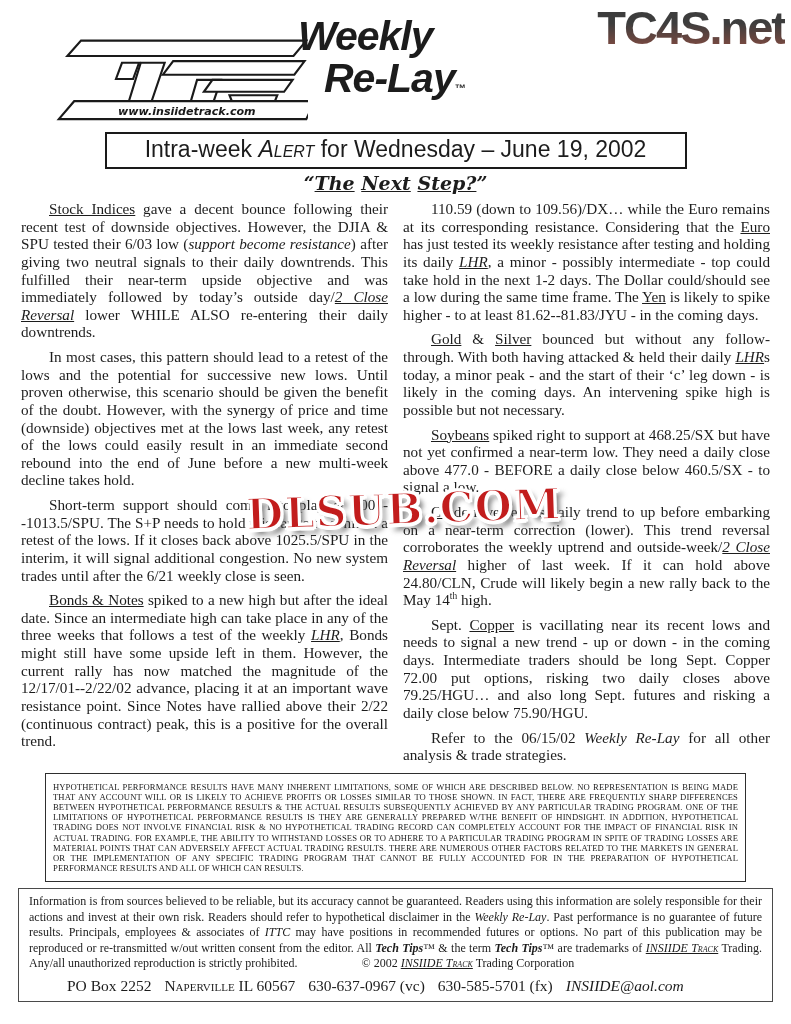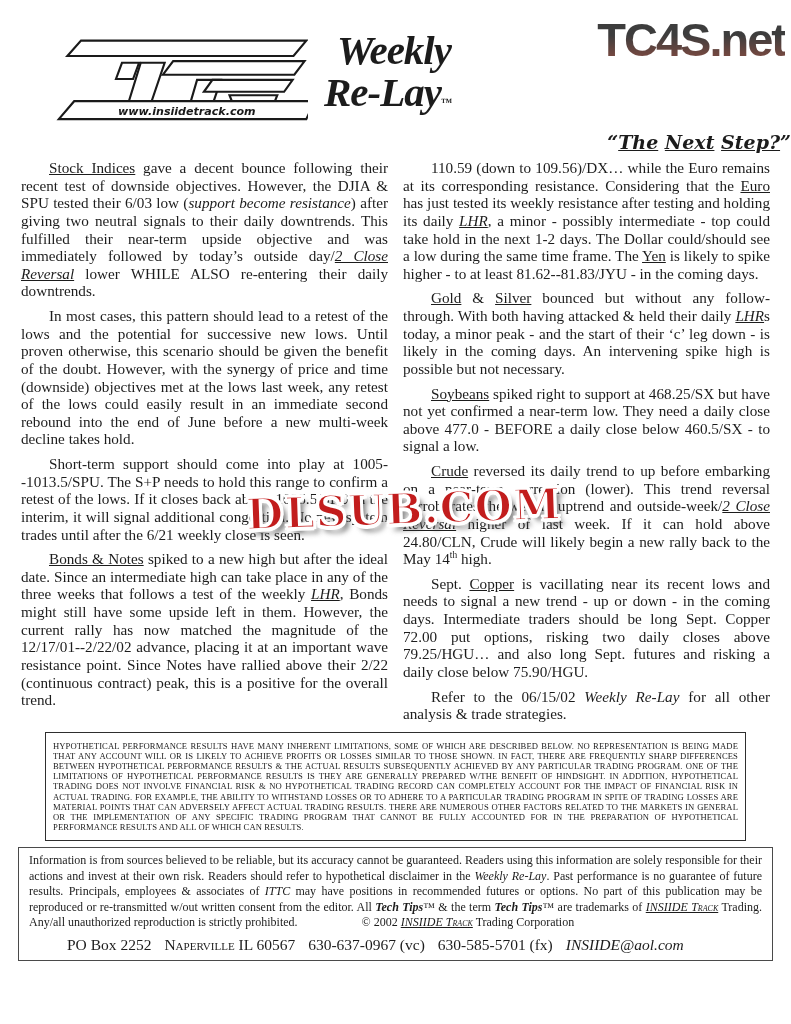--- a/index.html
+++ b/index.html
@@ -3,41 +3,41 @@
 <meta charset="utf-8">
 <style>
   html,body{margin:0;padding:0;background:#e8e8e8;}
   .page{
     position:relative;width:791px;height:1024px;margin:0 auto;background:#ffffff;
     font-family:"Liberation Serif",serif;color:#1c1c1c;overflow:hidden;
   }
   
   .header{position:relative;height:128px;}
   .badge{
-    position:absolute;right:6px;top:12px;
+    position:absolute;right:6px;top:0px;
     font-family:"Liberation Sans",sans-serif;font-weight:bold;font-size:47px;letter-spacing:-2px;
     background:linear-gradient(180deg,var(--badge-top) 0%,var(--badge-top) 42%,var(--badge-bottom) 85%);
     -webkit-background-clip:text;background-clip:text;color:transparent;margin-left:44px;
   }
   .logo-svg{position:absolute;left:52px;top:36px;}
   .brand{
-    position:absolute;left:298px;top:30px;
-    font-family:Liberation Serif, serif;font-weight:bold;font-style:italic;
-    font-size:41px;line-height:1.02;letter-spacing:-1px;text-align:right;
+    position:absolute;left:298px;top:16px;
+    font-family:Liberation Sans, sans-serif;font-weight:bold;font-style:italic;
+    font-size:41px;line-height:1.02;letter-spacing:-1px;
   }
   .brand .line2{padding-left:26px;}
   .brand .tm{font-size:11px;font-style:normal;vertical-align:baseline;}
   
   .title-box{
     width:578px;margin:4px auto 0;border:2px solid #1a1a1a;
     font-family:"Liberation Sans",sans-serif;font-size:23px;text-align:center;padding:2px 0 4px;
   }
   .title-box .st-sc{font-style:italic;font-variant:small-caps;}
   .subtitle{
-    text-align:right;font-family:"DejaVu Serif",serif;font-weight:bold;font-style:italic;
+    text-align:center;font-family:"DejaVu Serif",serif;font-weight:bold;font-style:italic;
     font-size:19px;margin-top:3px;
   }
   
   .columns{display:flex;gap:15px;padding:6px 21px 0;}
   .col{width:370px;text-align:justify;font-size:15.2px;line-height:1.16;}
   .col p{margin:0 0 7px;text-indent:28px;}
   .st-u{text-decoration:underline;}
   .st-i{font-style:italic;}
   .st-bu{font-weight:normal;text-decoration:underline;}
   .st-iu{font-style:italic;text-decoration:underline;}
@@ -92,20 +92,23 @@
       </g>
       <text x="158" y="92" text-anchor="middle" font-family="DejaVu Sans, sans-serif" font-size="13" font-weight="bold" font-style="italic" fill="#1a1a1a">www.insiidetrack.com</text>
     </svg>
 
     <div class="brand">
       <div class="line1">Weekly</div>
       <div class="line2"><span>Re-Lay</span><span class="tm">™</span></div>
     </div>
   </div>
 
+  <div class="title-box">
+    <span><span>Intra-week </span><span class="st-sc">Alert</span><span> for Wednesday – June 19, 2002</span></span>
+  </div>
   <div class="subtitle"><span>“</span><span class="st-u">The</span><span> </span><span class="st-u">Next</span><span> </span><span class="st-u">Step?</span><span>”</span></div>
 
   <div class="columns">
     <div class="col">
       <p><span class="st-bu">Stock Indices</span><span> gave a decent bounce following their recent test of downside objectives.  However, the DJIA &amp; SPU tested their 6/03 low (</span><span class="st-i">support become resistance</span><span>) after giving two neutral signals to their daily downtrends.  This fulfilled their near-term upside objective and was immediately followed by today’s outside day/</span><span class="st-iu">2 Close Reversal</span><span> lower WHILE ALSO re-entering their daily downtrends.</span></p>
       <p><span>In most cases, this pattern should lead to a retest of the lows and the potential for successive new lows. Until proven otherwise, this scenario should be given the benefit of the doubt.  However, with the synergy of price and time (downside) objectives met at the lows last week, any retest of the lows could easily result in an immediate second rebound into the end of June before a new multi-week decline takes hold.</span></p>
       <p><span>Short-term support should come into play at 1005--1013.5/SPU.  The S+P needs to hold this range to confirm a retest of the lows.  If it closes back above 1025.5/SPU in the interim, it will signal additional congestion. No new system trades until after the 6/21 weekly close is seen.</span></p>
       <p><span class="st-bu">Bonds &amp; Notes</span><span> spiked to a new high but after the ideal date.  Since an intermediate high can take place in any of the three weeks that follows a test of the weekly </span><span class="st-iu">LHR</span><span>, Bonds might still have some upside left in them.  However, the current rally has now matched the magnitude of the 12/17/01--2/22/02 advance, placing it at an important wave resistance point.  Since Notes have rallied above their 2/22 (continuous contract) peak, this is a positive for the overall trend.</span></p>
     </div>
     <div class="col">

